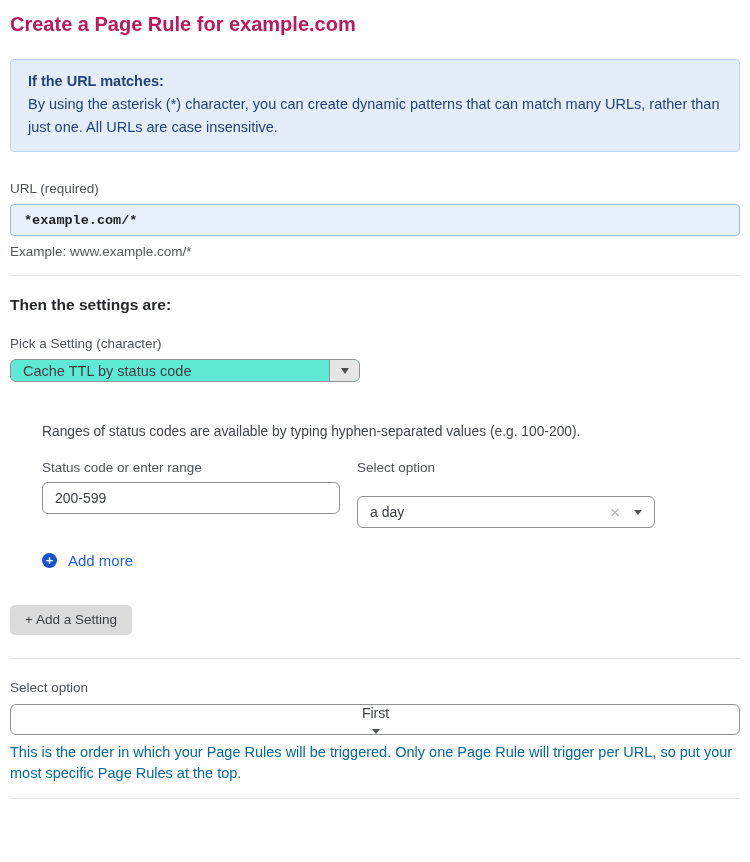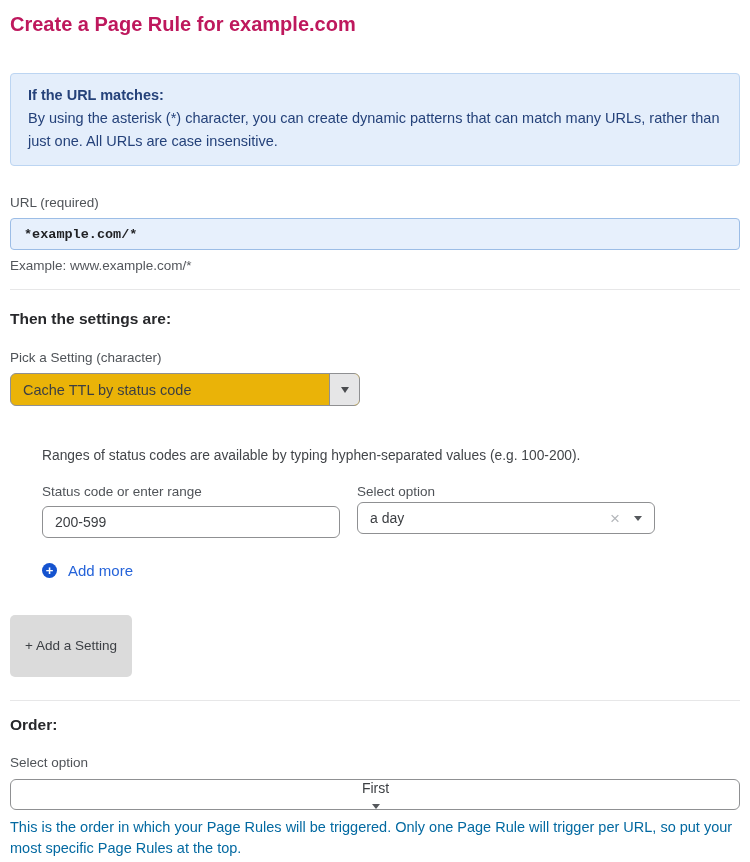--- a/index.html
+++ b/index.html
@@ -15,21 +15,21 @@
     margin: 0;
     padding-top: 2px;
     font-size: 20px;
     line-height: 28px;
     font-weight: bold;
     color: #be185d;
   }
 
   
   .info-box {
-    margin-top: 35px;
+    margin-top: 21px;
     background: var(--info-bg, #e4eefb);
     border: 1px solid var(--info-border, #bcd5f2);
     border-radius: 4px;
     padding: 10px 17px 12px 17px;
     font-size: 14.5px;
     line-height: 23px;
     color: var(--info-text, #25427a);
   }
   .info-heading { font-weight: bold; }
   .info-link-line a {
@@ -77,24 +77,24 @@
     font-size: 15.5px;
     font-weight: bold;
     color: #27282b;
     line-height: 19px;
   }
 
   
   .select-split {
     margin-top: 7px;
     width: 350px;
-    height: 33px;
+    height: 23px;
     border: 1px solid #8f9092;
     border-radius: 6px;
-    background: #eab308;
+    background: #5eead4;
     display: flex;
     align-items: stretch;
     cursor: pointer;
     overflow: hidden;
   }
   .select-split .select-value {
     flex: 1;
     display: flex;
     align-items: center;
     padding: 0 12px;
@@ -147,21 +147,21 @@
     border: 1px solid #8f9092;
     border-radius: 6px;
     padding: 0 12px;
     font-family: "Liberation Sans", sans-serif;
     font-size: 14px;
     color: #3c3f43;
     background: #fff;
     outline: none;
   }
   .select-box {
-    margin-top: 3px;
+    margin-top: 21px;
     height: 32px;
     border: 1px solid #8f9092;
     border-radius: 6px;
     background: #fff;
     display: flex;
     align-items: center;
     justify-content: space-between;
     padding: 0 12px;
     font-size: 14px;
     color: #3c3f43;
@@ -193,21 +193,21 @@
     line-height: 15px;
     text-align: center;
     font-weight: bold;
   }
 
   .btn {
     font-family: "Liberation Sans", sans-serif;
     font-size: 13.5px;
     border: none;
     border-radius: 5px;
-    padding: 24px 15px;
+    padding: 8px 15px;
     cursor: pointer;
     line-height: 14px;
   }
   .btn-gray {
     background: var(--button-gray, #dbdbdb);
     color: #3d4045;
   }
   .add-setting-btn { margin-top: 36px; display: inline-block; }
 
   
@@ -287,21 +287,20 @@
       <span>Add more</span>
     </div>
   </div>
 
   <div>
     <button class="btn btn-gray add-setting-btn">+ Add a Setting</button>
   </div>
 
   <hr class="divider" style="margin-top:23px;">
 
-  <h2 class="section-heading" style="margin-top:14px;">Order:</h2>
 
   <label class="field-label" style="margin-top:21px;">Select option</label>
   <div class="select-full">
     <span>First</span>
     <span class="caret small"></span>
   </div>
   <p class="order-desc">This is the order in which your Page Rules will be triggered. Only one Page Rule will trigger per URL, so put your most specific Page Rules at the top.</p>
 
   <hr class="divider" style="margin-top:14px;">
 

